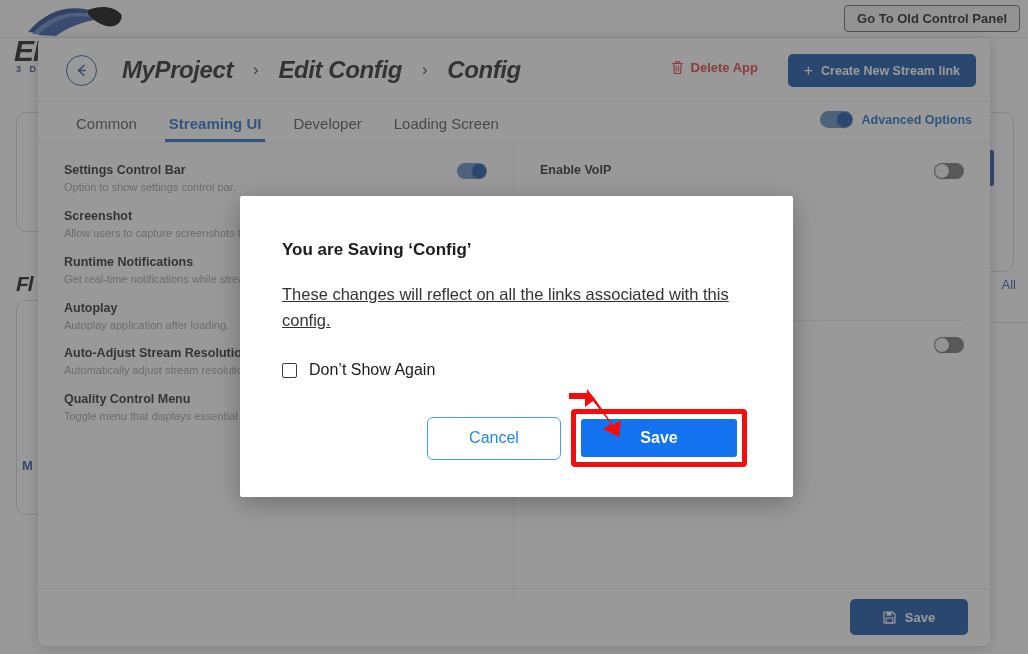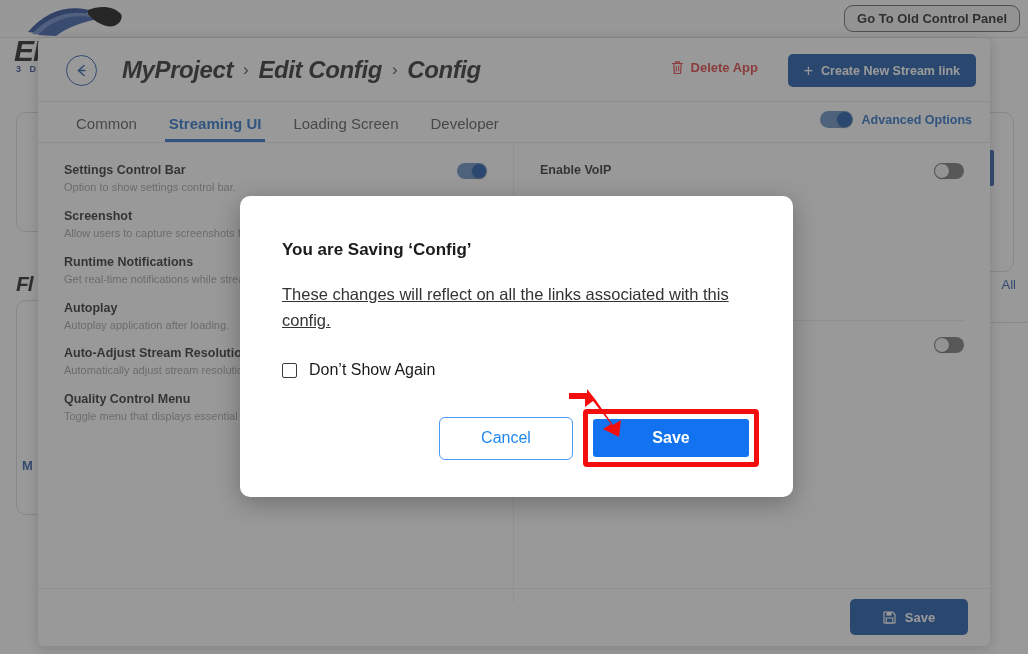--- a/index.html
+++ b/index.html
@@ -40,21 +40,21 @@
     left: 26px; top: 2px;
     width: 104px; height: 34px;
   }
 
   .old-panel-btn {
     position: absolute;
     right: 8px; top: 5px;
     height: 27px;
     padding: 0 12px;
     border: 1px solid #5d5d5d;
-    border-radius: 9px;
+    border-radius: 4px;
     background: #f2f2f2;
     color: #111;
     font-size: 13px;
     font-weight: bold;
     line-height: 25px;
     white-space: nowrap;
     text-align: right;
   }
 
   
@@ -171,21 +171,21 @@
     left: 84px; top: 16px;
     font-family: "Liberation Sans", sans-serif;
     font-style: italic;
     font-weight: bold;
     font-size: 24px;
     color: #1d1d1d;
     letter-spacing: -0.4px;
     white-space: nowrap;
     display: flex;
     align-items: center;
-    gap: 10px;
+    gap: 20px;
     height: 32px;
   }
   .crumb-sep {
     font-style: normal;
     font-weight: normal;
     font-size: 17px;
     color: #3a3a3a;
   }
 
   .delete-app {
@@ -349,24 +349,24 @@
     background: rgba(70,70,70,0.55);
     z-index: 50;
   }
 
   
   .confirm-dialog {
     position: absolute;
     left: 240px; top: 196px;
     width: 553px; height: 301px;
     background: #ffffff;
-    border-radius: 10px;
+    border-radius: 2px;
     z-index: 60;
     box-shadow: 0 6px 26px rgba(0,0,0,0.28);
-    padding: 44px 30px 0 42px;
+    padding: 44px 42px 0 42px;
   }
   .confirm-title {
     font-size: 17px;
     font-weight: bold;
     color: #1b1b1b;
     margin-bottom: 22px;
   }
   .confirm-body {
     font-size: 16.5px;
     color: #333333;
@@ -496,22 +496,22 @@
 
         <div class="create-link-btn">
           <span class="plus-glyph">+</span>
           <span>Create New Stream link</span>
         </div>
       </div>
 
       <div class="cfg-tabs">
         <div class="tab">Common</div>
         <div class="tab active">Streaming UI</div>
+        <div class="tab">Developer</div>
         <div class="tab">Loading Screen</div>
-        <div class="tab">Developer</div>
 
         <div class="adv-toggle-wrap">
           <div class="toggle on">
             <div class="knob"></div>
           </div>
           <span class="adv-label">Advanced Options</span>
         </div>
       </div>
 
       <div class="cfg-body">

